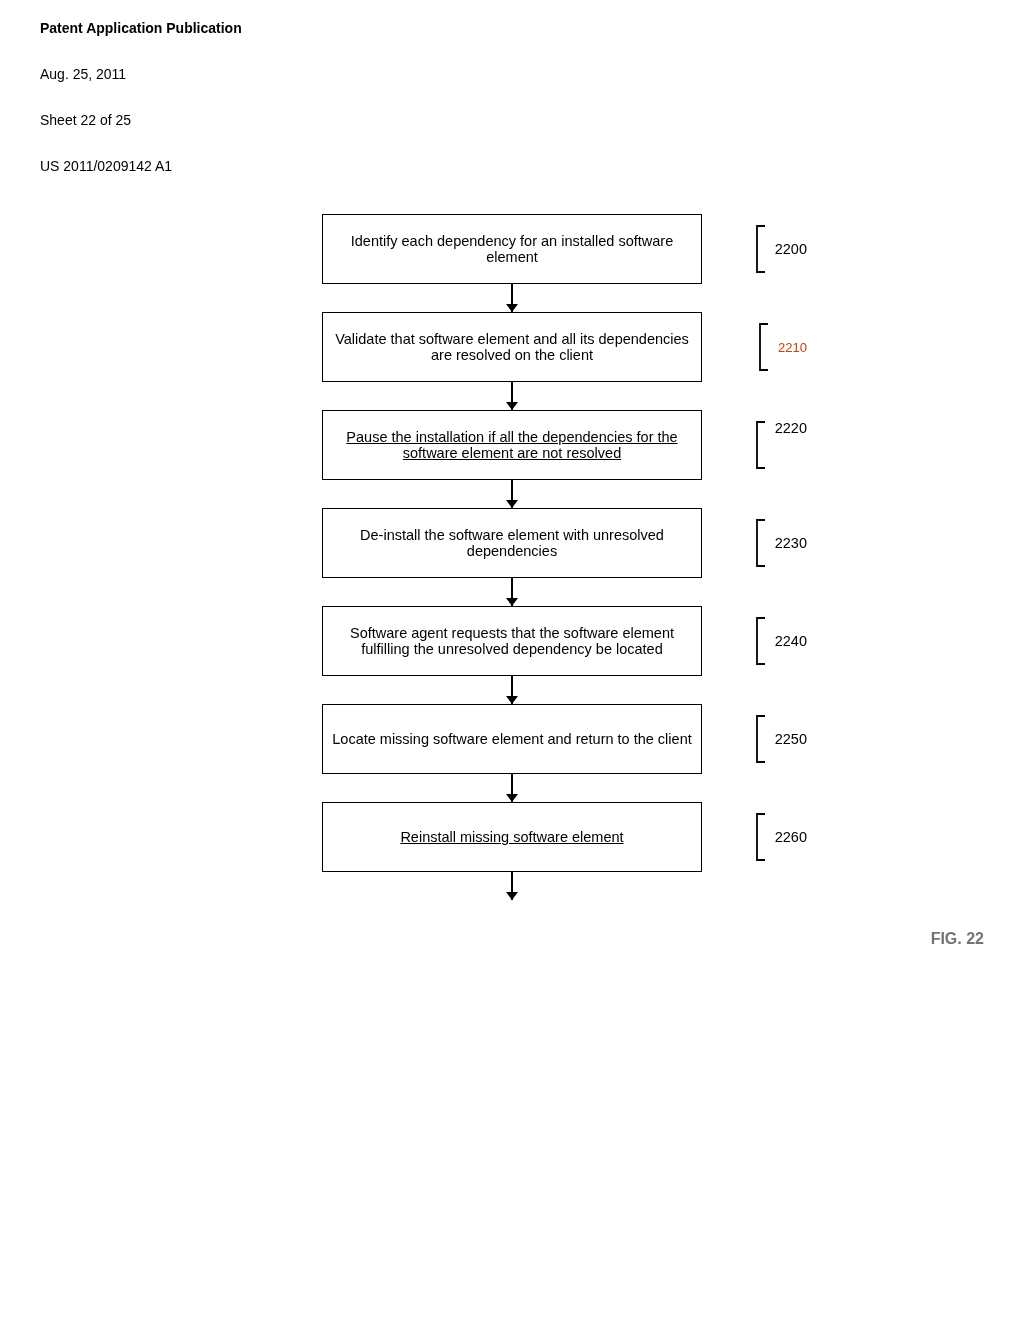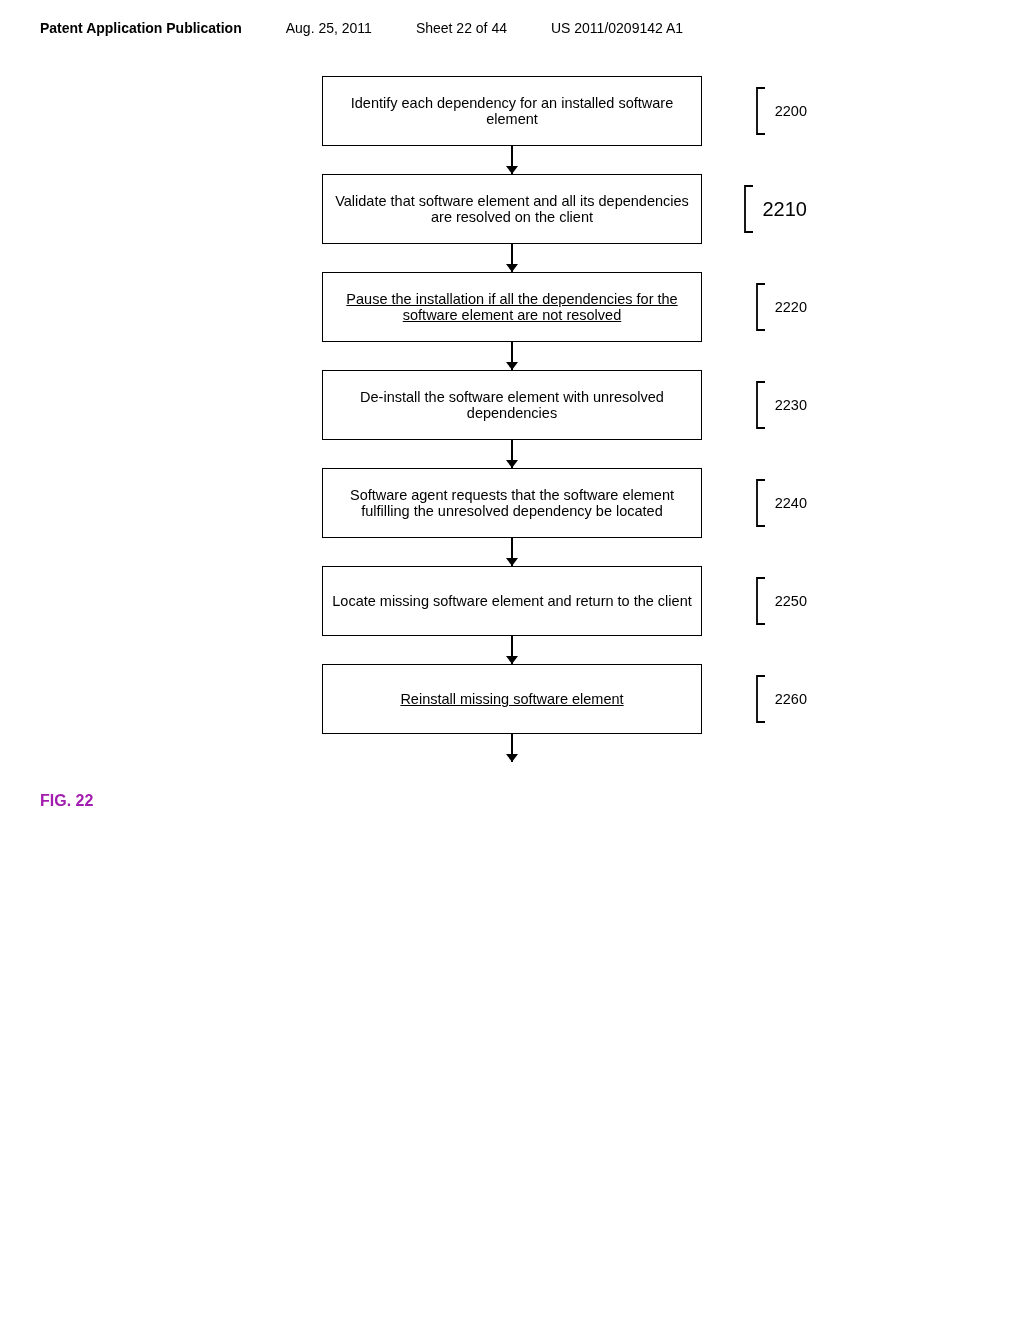--- a/index.html
+++ b/index.html
@@ -14,22 +14,23 @@
     .page {
       width: 1024px;
       min-height: 1320px;
       background: #fff;
       padding: 20px 40px;
       position: relative;
     }
 
     .header {
       display: flex;
+      flex-direction: column;
       align-items: baseline;
-      gap: 44px;
+      gap: 30px;
       margin-bottom: 40px;
       font-size: 14px;
       color: #000;
       text-align: right;
     }
 
     .header-title {
       font-weight: bold;
       font-size: 14px;
     }
@@ -88,43 +89,43 @@
       position: absolute;
       bottom: 0;
       left: 50%;
       transform: translateX(-50%);
       border-left: 6px solid transparent;
       border-right: 6px solid transparent;
       border-top: 8px solid #000;
     }
 
     .fig-label {
-      text-align: left;
+      text-align: right;
       font-size: 16px;
       font-weight: bold;
       margin-top: 30px;
-      color: #a21caf;
+      color: #737373;
     }
 
     .flow-item {
       display: flex;
       flex-direction: column;
       align-items: center;
       width: 100%;
     }
   </style>
 </head>
 <body>
 
 <div class="page">
 
   <div class="header">
     <span class="header-title">Patent Application Publication</span>
     <span class="header-date">Aug. 25, 2011</span>
-    <span class="header-sheet">Sheet 22 of 44</span>
+    <span class="header-sheet">Sheet 22 of 25</span>
     <span class="header-patent">US 2011/0209142 A1</span>
   </div>
 
   <div class="diagram" id="diagram">
 
   <div class="flow-item">
         <div class="flow-row" style="position: relative; display: flex; justify-content: center; align-items: center; width: 100%;">
           <div class="flow-box">Identify each dependency for an installed software element</div>
           <div style="position: absolute; right: 55px; display: flex; align-items: center; gap: 4px;">
             <svg width="18" height="50" viewBox="0 0 18 50">
@@ -137,31 +138,31 @@
       <div style="display: flex; justify-content: center; width: 100%;">
         <div class="arrow-line"></div>
       </div>
       <div class="flow-item">
         <div class="flow-row" style="position: relative; display: flex; justify-content: center; align-items: center; width: 100%;">
           <div class="flow-box">Validate that software element and all its dependencies are resolved on the client</div>
           <div style="position: absolute; right: 55px; display: flex; align-items: center; gap: 4px;">
             <svg width="18" height="50" viewBox="0 0 18 50">
               <path d="M 12 2 L 4 2 L 4 48 L 12 48" stroke="#000" stroke-width="1.8" fill="none"></path>
             </svg>
-            <span style="font-size: 20px; color: #000000; font-weight: normal;">2210</span>
+            <span style="font-size: 13px; color: #c2410c; font-weight: normal;">2210</span>
           </div>
         </div>
       </div>
       <div style="display: flex; justify-content: center; width: 100%;">
         <div class="arrow-line"></div>
       </div>
       <div class="flow-item">
         <div class="flow-row" style="position: relative; display: flex; justify-content: center; align-items: center; width: 100%; text-decoration: underline;">
           <div class="flow-box">Pause the installation if all the dependencies for the software element are not resolved</div>
-          <div style="position: absolute; right: 55px; display: flex; align-items: center; gap: 4px;">
+          <div style="position: absolute; right: 55px; display: flex; gap: 4px;">
             <svg width="18" height="50" viewBox="0 0 18 50">
               <path d="M 12 2 L 4 2 L 4 48 L 12 48" stroke="#000" stroke-width="1.8" fill="none"></path>
             </svg>
             <span style="font-size: 14.5px; color: rgb(0, 0, 0); font-weight: normal;">2220</span>
           </div>
         </div>
       </div>
       <div style="display: flex; justify-content: center; width: 100%;">
         <div class="arrow-line"></div>
       </div>

